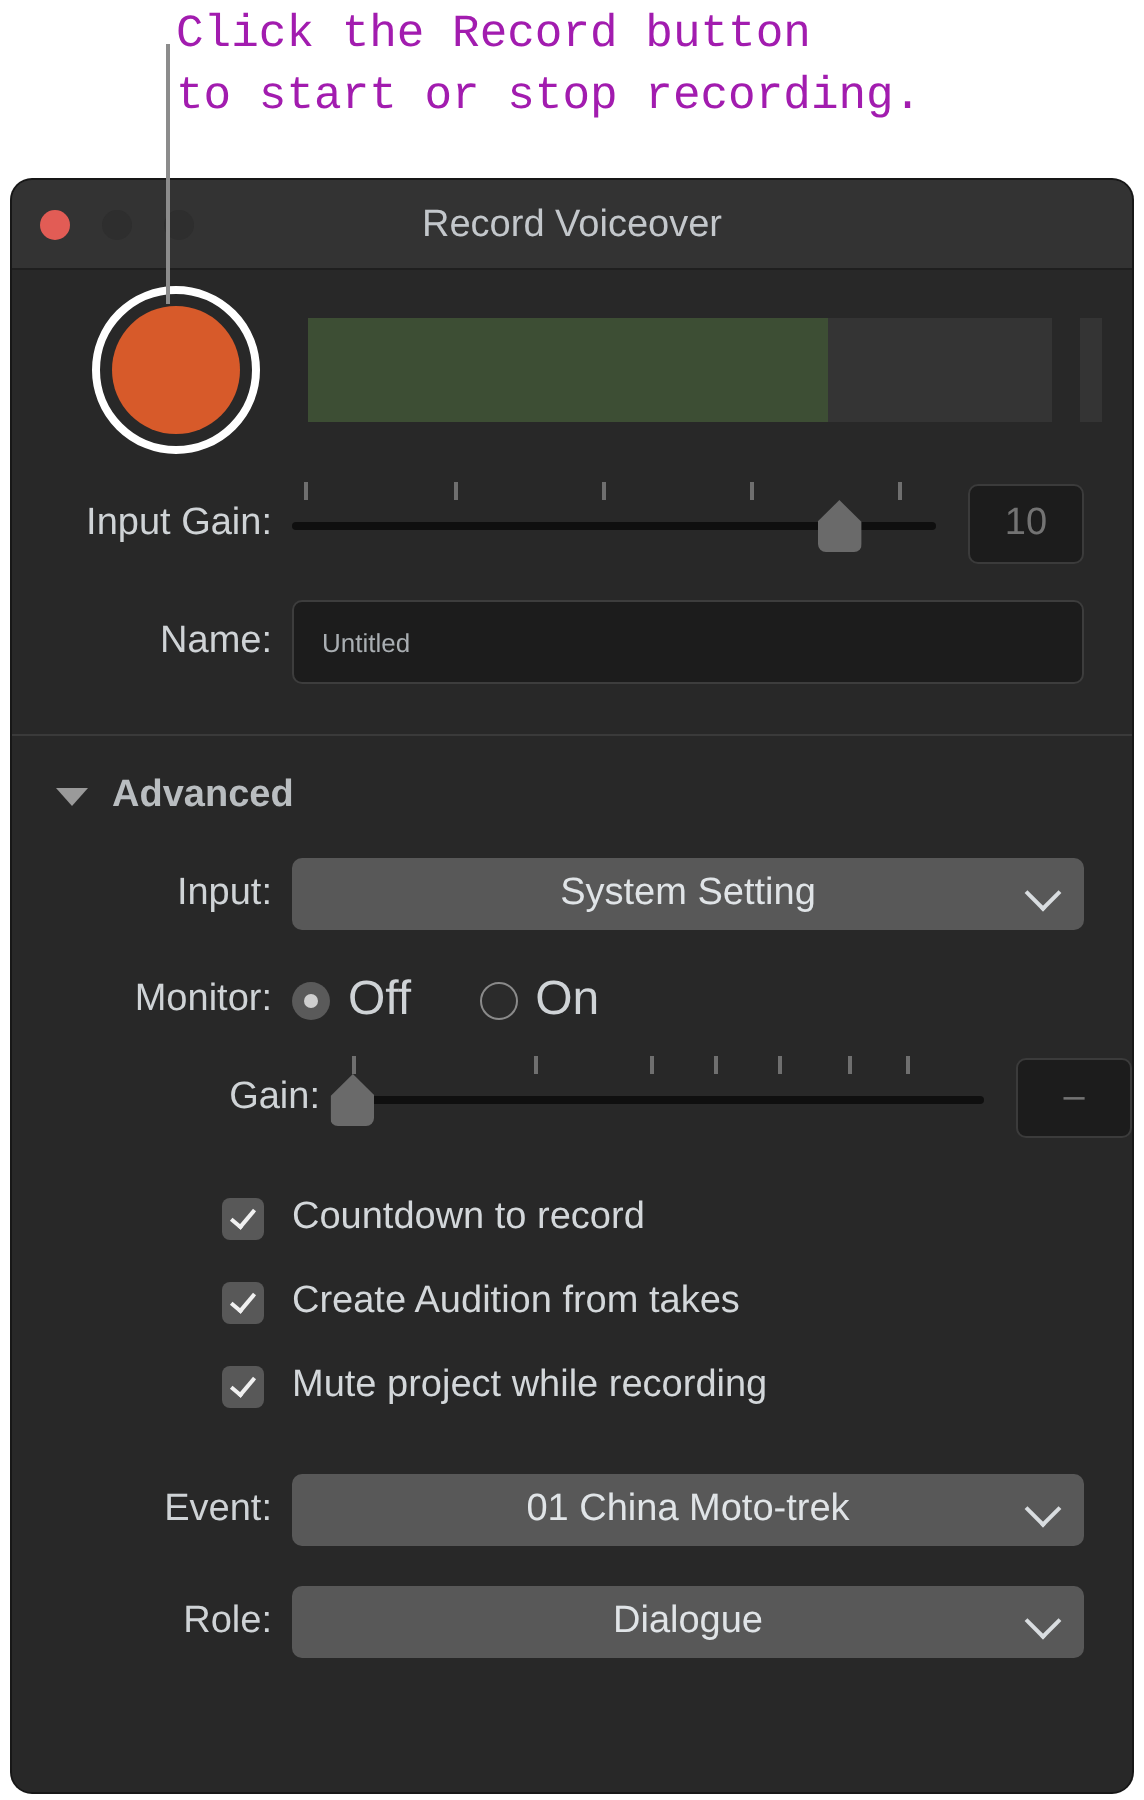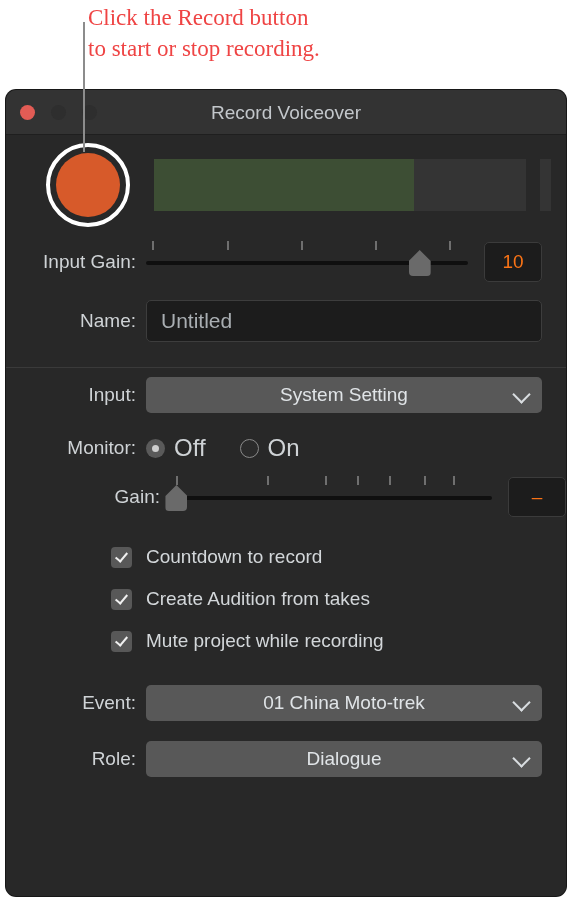--- a/index.html
+++ b/index.html
@@ -15,24 +15,24 @@
     font-family: "Liberation Sans", sans-serif;
     -webkit-font-smoothing: antialiased;
   }
 
   
   #callout-text {
     position: absolute;
     left: 88px;
     top: 2px;
     width: 460px;
-    color: #ef4444;
+    color: #a21caf;
     font-size: 23px;
     line-height: 31px;
-    font-family: Liberation Serif, serif;
+    font-family: Liberation Mono, monospace;
     white-space: pre-line;
   }
   #callout-line {
     position: absolute;
     left: 83px;
     top: 22px;
     width: 2px;
     height: 130px;
     background: #8c8c8c;
     z-index: 30;
@@ -187,41 +187,41 @@
   .value-box {
     width: 58px;
     height: 40px;
     margin-left: 16px;
     background: #1c1c1c;
     border: 1px solid #3b3b3b;
     border-radius: 5px;
     display: flex;
     align-items: center;
     justify-content: center;
-    color: #f97316;
+    color: #737373;
     font-size: 19px;
     flex: none;
     box-sizing: border-box;
   }
 
   #input-gain-row { height: 46px; margin-top: 6px; }
   #input-gain-slider { width: 322px; }
   #gain-row { height: 46px; margin-top: 4px; justify-content: flex-end; }
   #gain-slider { width: 322px; }
 
   
   #name-row { height: 52px; margin-top: 10px; }
   #name-field {
     width: 396px;
     height: 42px;
     background: #1c1c1c;
     border: 1px solid #3d3d3d;
     border-radius: 5px;
     color: #a9aeb2;
-    font-size: 21px;
+    font-size: 13px;
     font-family: "Liberation Sans", sans-serif;
     padding: 8px 14px;
     box-sizing: border-box;
     flex: none;
     outline: none;
   }
   #name-field::placeholder { color: #a9aeb2; }
 
   
   #separator {
@@ -376,20 +376,24 @@
       <div class="value-box">10</div>
     </div>
 
     <div class="row" id="name-row">
       <div class="label">Name:</div>
       <input id="name-field" type="text" placeholder="Untitled" style="">
     </div>
 
     <div id="separator"></div>
 
+    <div id="advanced-header">
+      <div id="disclosure-triangle"></div>
+      <div id="advanced-label">Advanced</div>
+    </div>
 
     <div class="row" id="input-row">
       <div class="label">Input:</div>
       <div class="popup">
         <span>System Setting</span>
         <span class="chevron"></span>
       </div>
     </div>
 
     <div class="row" id="monitor-row">

